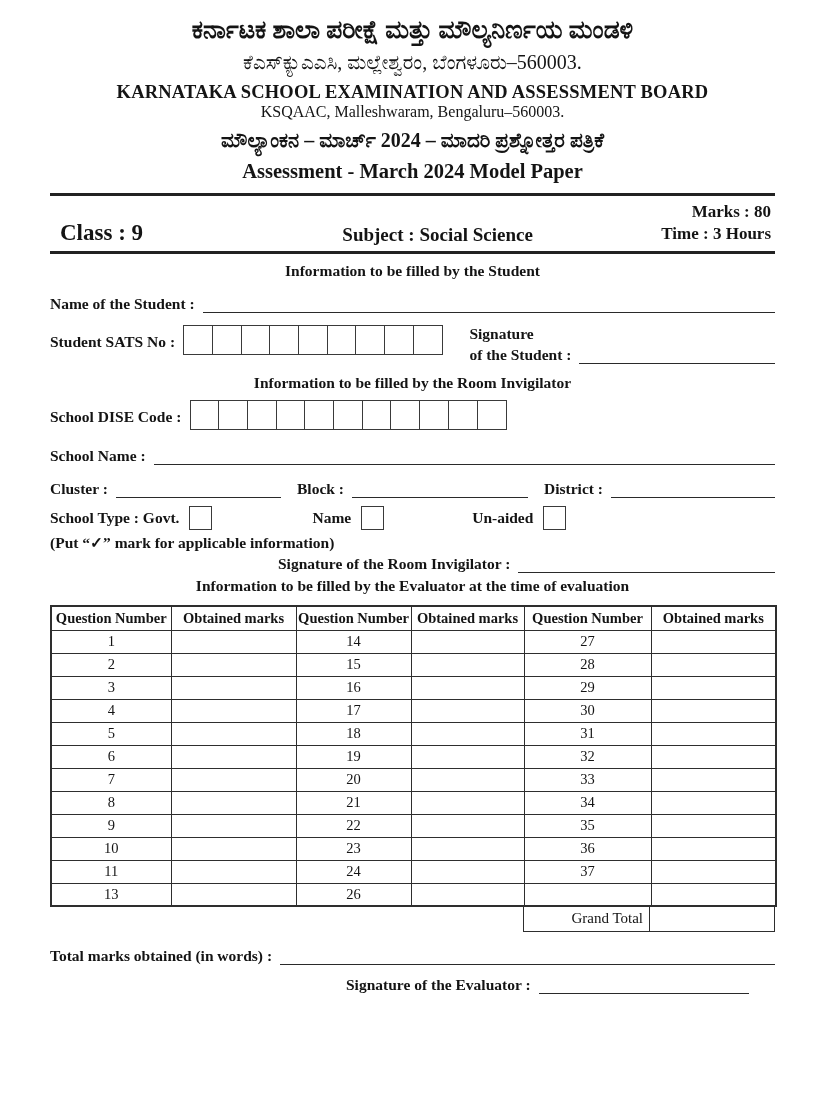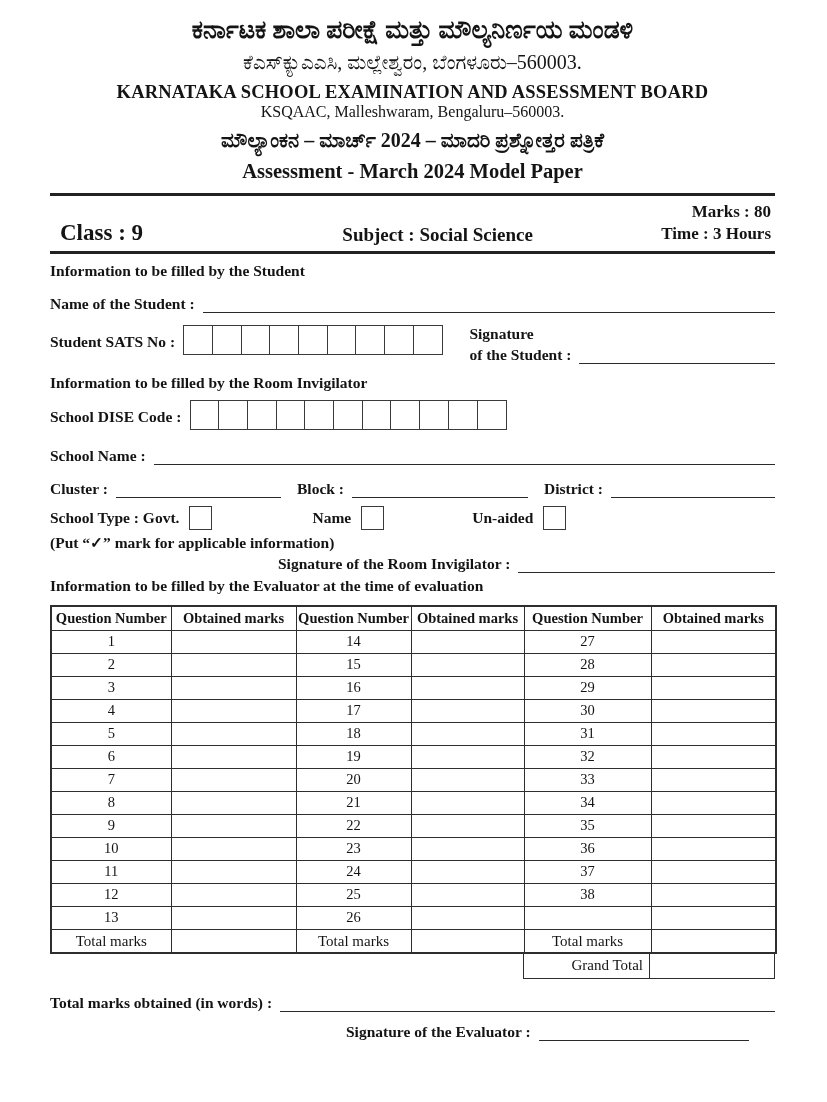--- a/index.html
+++ b/index.html
@@ -22,21 +22,21 @@
 
   .banner {
     margin-top: 10px;
     border-top: 3px solid #222; border-bottom: 3px solid #222;
     display: flex; align-items: flex-end; padding: 5px 4px;
   }
   .banner .cls  { width: 27%; font-size: 23px; font-weight: bold; padding-left: 6px; }
   .banner .subj { flex: 1; text-align: center; font-size: 19px; font-weight: bold; }
   .banner .mt   { width: 20%; text-align: right; font-size: 17px; font-weight: bold; line-height: 1.35; white-space: nowrap; }
 
-  .section-heading { text-align: left; font-weight: bold; font-size: 15.5px; }
+  .section-heading { text-align: center; font-weight: bold; font-size: 15.5px; }
   .s1 { margin-top: 8px; }
   .s2 { margin-top: 10px; }
   .s3 { margin-top: 4px; }
 
   .row { display: flex; align-items: flex-end; }
   .label { font-weight: bold; font-size: 15.5px; white-space: nowrap; }
   .fill { flex: 1; border-bottom: 1.6px solid #2a2a2a; height: 19px; margin-left: 8px; }
 
   .name-row { margin-top: 14px; }
   .sats-row { margin-top: 12px; align-items: flex-start; }
@@ -290,41 +290,25 @@
         </tr>
         <tr>
           <td>11</td>
           <td></td>
           <td>24</td>
           <td></td>
           <td>37</td>
           <td></td>
         </tr>
         <tr>
-          <td>12</td>
-          <td></td>
-          <td>25</td>
-          <td></td>
-          <td>38</td>
-          <td></td>
-        </tr>
-        <tr>
           <td>13</td>
           <td></td>
           <td>26</td>
           <td></td>
           <td></td>
-          <td></td>
-        </tr>
-        <tr class="total-row">
-          <td>Total marks</td>
-          <td></td>
-          <td>Total marks</td>
-          <td></td>
-          <td>Total marks</td>
           <td></td>
         </tr>
       </tbody>
   </table>
 
   <div class="grand-row">
     <div class="gt-label">Grand Total</div>
     <div class="gt-value"></div>
   </div>
 

